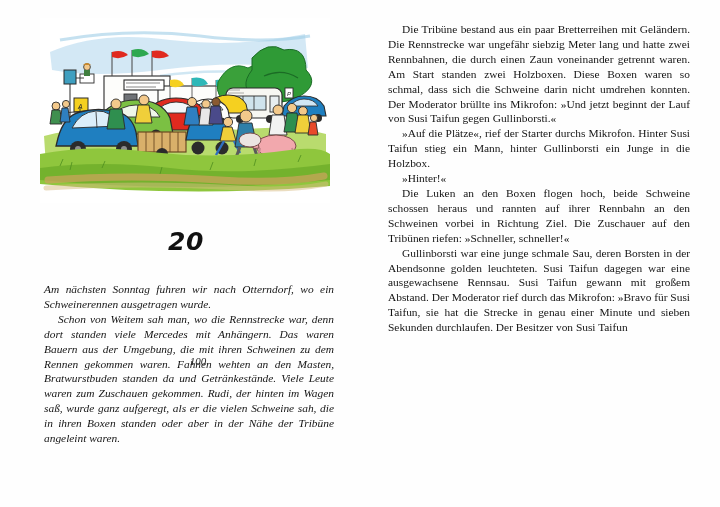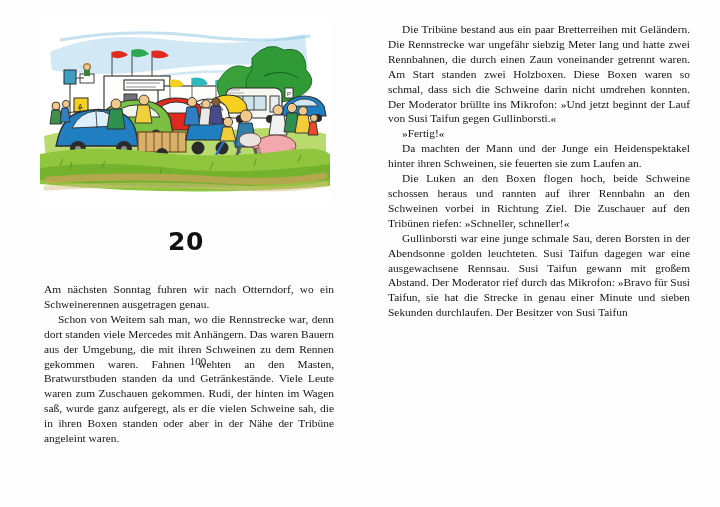--- a/index.html
+++ b/index.html
@@ -20,21 +20,21 @@
     height: 507px;
     background: #fefefe;
     display: flex;
   }
   .page {
     position: relative;
     box-sizing: border-box;
     width: 360px;
     height: 381px;
   }
-  .page-left  { padding: 0 26px 5px 44px; }
+  .page-left  { padding: 0 26px 5px 44px; font-style: italic; }
   .page-right { padding: 0 30px 0 28px; }
 
   
   .illustration {
     position: relative;
     width: 290px;
     height: 185px;
     margin: 18px 0 0 -4px;
     overflow: hidden;
   }
@@ -295,31 +295,31 @@
 
           <path d="M8,162 Q90,156 180,162 Q240,166 284,158" stroke="#c8a45a" stroke-width="7" fill="none" opacity="0.75" stroke-linecap="round"></path>
           <path d="M6,170 Q100,164 200,170 Q250,173 286,166" stroke="#d8bb82" stroke-width="5" fill="none" opacity="0.5" stroke-linecap="round"></path>
         </g>
       </svg>
     </div>
 
     <div class="chapter-number">20</div>
 
     <div class="body-text">
-      <p class="no-indent">Am nächsten Sonntag fuhren wir nach Otterndorf, wo ein Schweinerennen ausgetragen genau.</p>
+      <p class="no-indent">Am nächsten Sonntag fuhren wir nach Otterndorf, wo ein Schweinerennen ausgetragen wurde.</p>
       <p>Schon von Weitem sah man, wo die Rennstrecke war, denn dort standen viele Mercedes mit Anhängern. Das waren Bauern aus der Umgebung, die mit ihren Schweinen zu dem Rennen gekommen waren. Fahnen wehten an den Masten, Bratwurstbuden standen da und Getränkestände. Viele Leute waren zum Zuschauen gekommen. Rudi, der hinten im Wagen saß, wurde ganz aufgeregt, als er die vielen Schweine sah, die in ihren Boxen standen oder aber in der Nähe der Tribüne angeleint waren.</p>
     </div>
 
     <div class="folio">100</div>
   </div>
 
   <div class="page page-right">
     <div class="body-text">
       <p>Die Tribüne bestand aus ein paar Bretterreihen mit Geländern. Die Rennstrecke war ungefähr siebzig Meter lang und hatte zwei Rennbahnen, die durch einen Zaun voneinander getrennt waren. Am Start standen zwei Holzboxen. Diese Boxen waren so schmal, dass sich die Schweine darin nicht umdrehen konnten. Der Moderator brüllte ins Mikrofon: »Und jetzt beginnt der Lauf von Susi Taifun gegen Gullinborsti.«</p>
-      <p>»Fertig!«</p>
-      <p>Da machten der Mann und der Junge ein Heidenspektakel hinter ihren Schweinen, sie feuerten sie zum Laufen an.</p>
+      <p>»Auf die Plätze«, rief der Starter durchs Mikrofon. Hinter Susi Taifun stieg ein Mann, hinter Gullinborsti ein Junge in die Holzbox.</p>
+      <p>»Hinter!«</p>
       <p>Die Luken an den Boxen flogen hoch, beide Schweine schossen heraus und rannten auf ihrer Rennbahn an den Schweinen vorbei in Richtung Ziel. Die Zuschauer auf den Tribünen riefen: »Schneller, schneller!«</p>
       <p>Gullinborsti war eine junge schmale Sau, deren Borsten in der Abendsonne golden leuchteten. Susi Taifun dagegen war eine ausgewachsene Rennsau. Susi Taifun gewann mit großem Abstand. Der Moderator rief durch das Mikrofon: »Bravo für Susi Taifun, sie hat die Strecke in genau einer Minute und sieben Sekunden durchlaufen. Der Besitzer von Susi Taifun</p>
     </div>
 
   </div>
 
 </div>
 
 </body></html>

